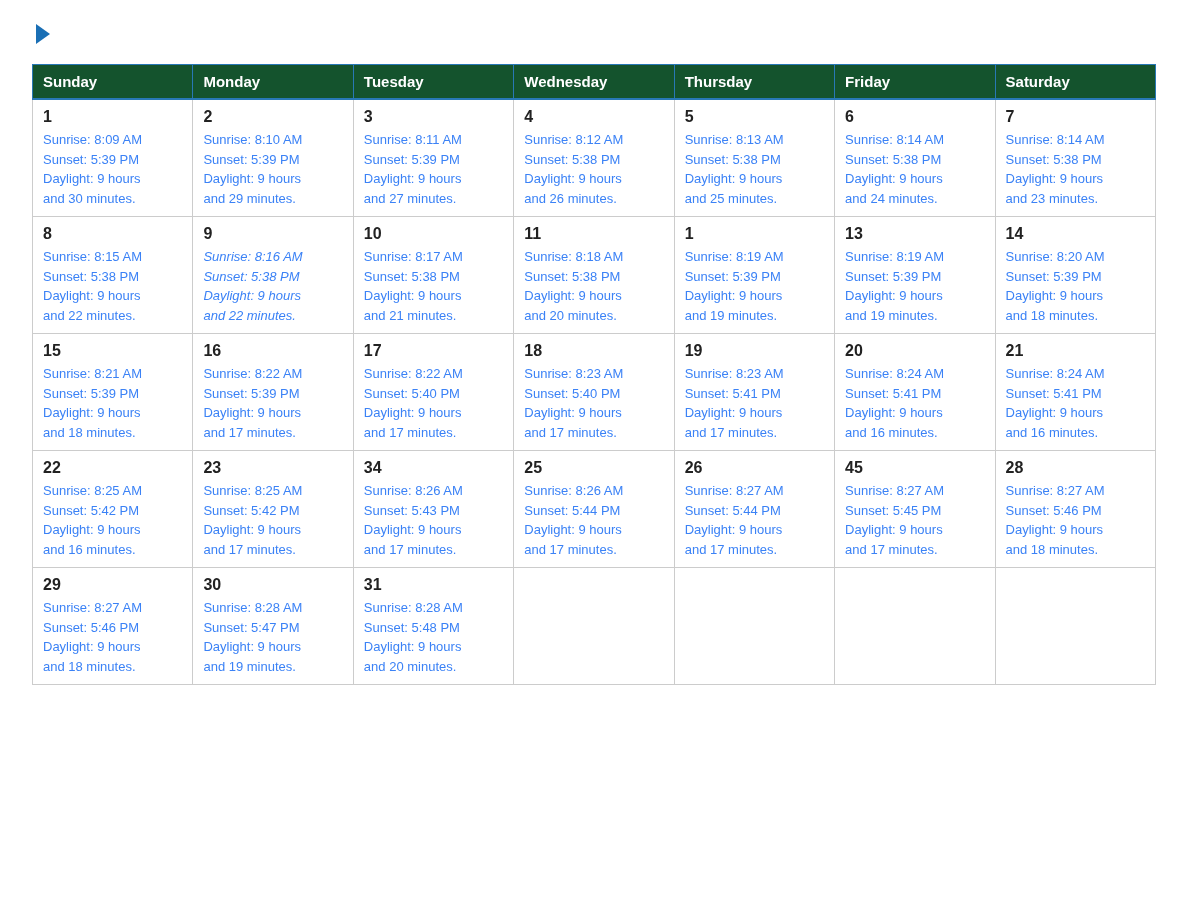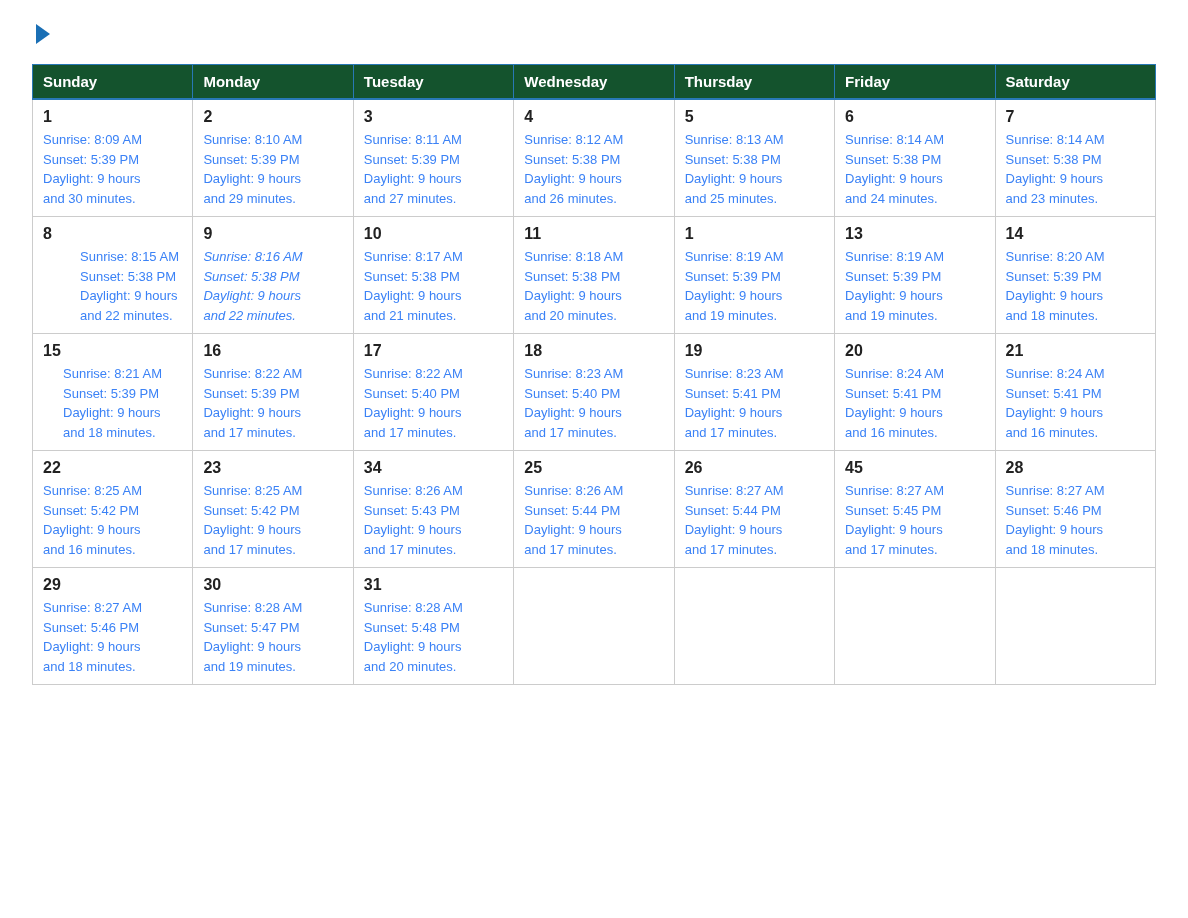--- a/index.html
+++ b/index.html
@@ -179,21 +179,21 @@
           <span class="day-num">7</span>
           <div class="day-info" style="white-space: pre-line;">Sunrise: 8:14 AM
 Sunset: 5:38 PM
 Daylight: 9 hours
 and 23 minutes.</div>
         </td>
       </tr>
       <tr>
         <td>
           <span class="day-num">8</span>
-          <div class="day-info" style="white-space: pre-line; margin-left: 37px;">Sunrise: 8:15 AM
+          <div class="day-info" style="white-space: pre-line;">Sunrise: 8:15 AM
 Sunset: 5:38 PM
 Daylight: 9 hours
 and 22 minutes.</div>
         </td>
         <td>
           <span class="day-num">9</span>
           <div class="day-info" style="white-space: pre-line; font-style: italic;">Sunrise: 8:16 AM
 Sunset: 5:38 PM
 Daylight: 9 hours
 and 22 minutes.</div>
@@ -230,21 +230,21 @@
           <span class="day-num">14</span>
           <div class="day-info" style="white-space: pre-line;">Sunrise: 8:20 AM
 Sunset: 5:39 PM
 Daylight: 9 hours
 and 18 minutes.</div>
         </td>
       </tr>
       <tr>
         <td>
           <span class="day-num">15</span>
-          <div class="day-info" style="white-space: pre-line; margin-left: 20px;">Sunrise: 8:21 AM
+          <div class="day-info" style="white-space: pre-line;">Sunrise: 8:21 AM
 Sunset: 5:39 PM
 Daylight: 9 hours
 and 18 minutes.</div>
         </td>
         <td>
           <span class="day-num">16</span>
           <div class="day-info" style="white-space: pre-line;">Sunrise: 8:22 AM
 Sunset: 5:39 PM
 Daylight: 9 hours
 and 17 minutes.</div>

